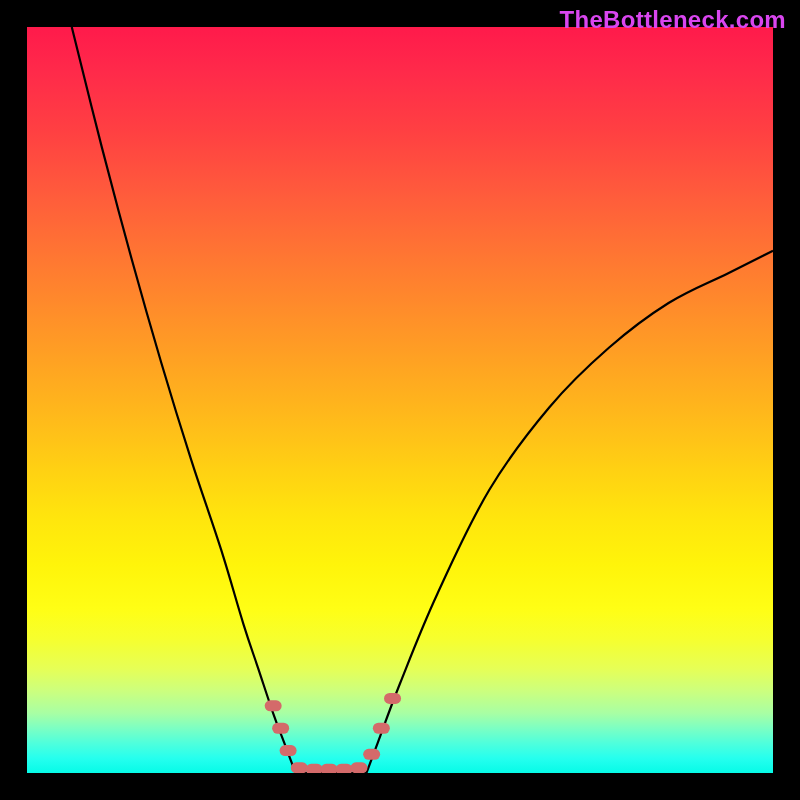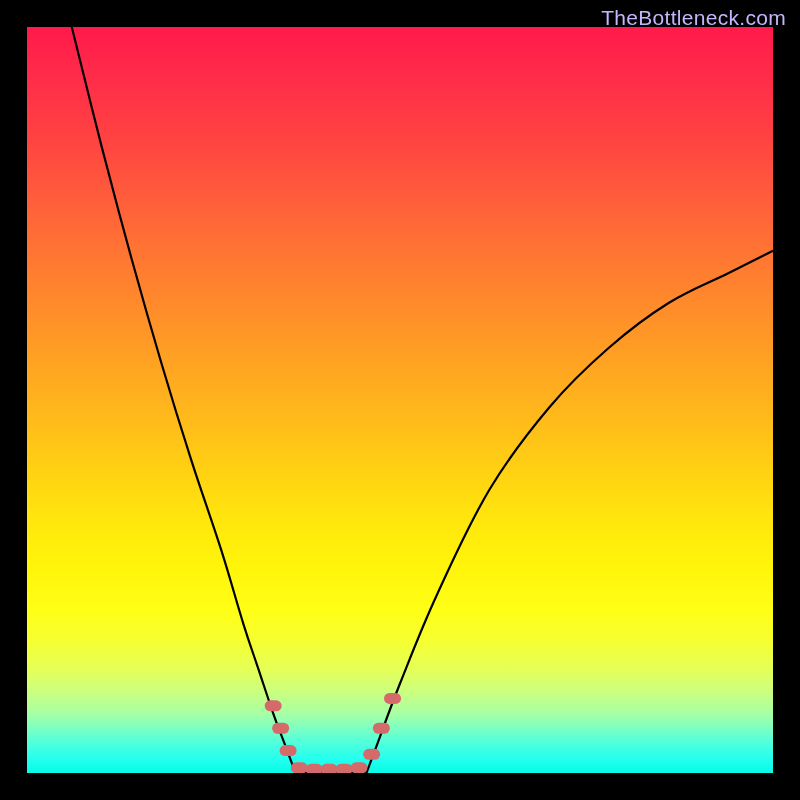--- a/index.html
+++ b/index.html
@@ -45,23 +45,23 @@
       #7cffc3 94%,
       #4fffdc 96%,
       #26ffee 98%,
       #06fbe8 100%
     );
   }
   .watermark {
     position: absolute;
     top: 6px;
     right: 14px;
-    color: #c4b5fd;
-    font-size: 21px;
-    font-weight: 400;
+    color: #d946ef;
+    font-size: 24px;
+    font-weight: 700;
     letter-spacing: 0.3px;
   }
   svg.curves {
     position: absolute;
     top: 0; left: 0;
     width: 746px;
     height: 746px;
   }
   .curve-main {
     fill: none;

